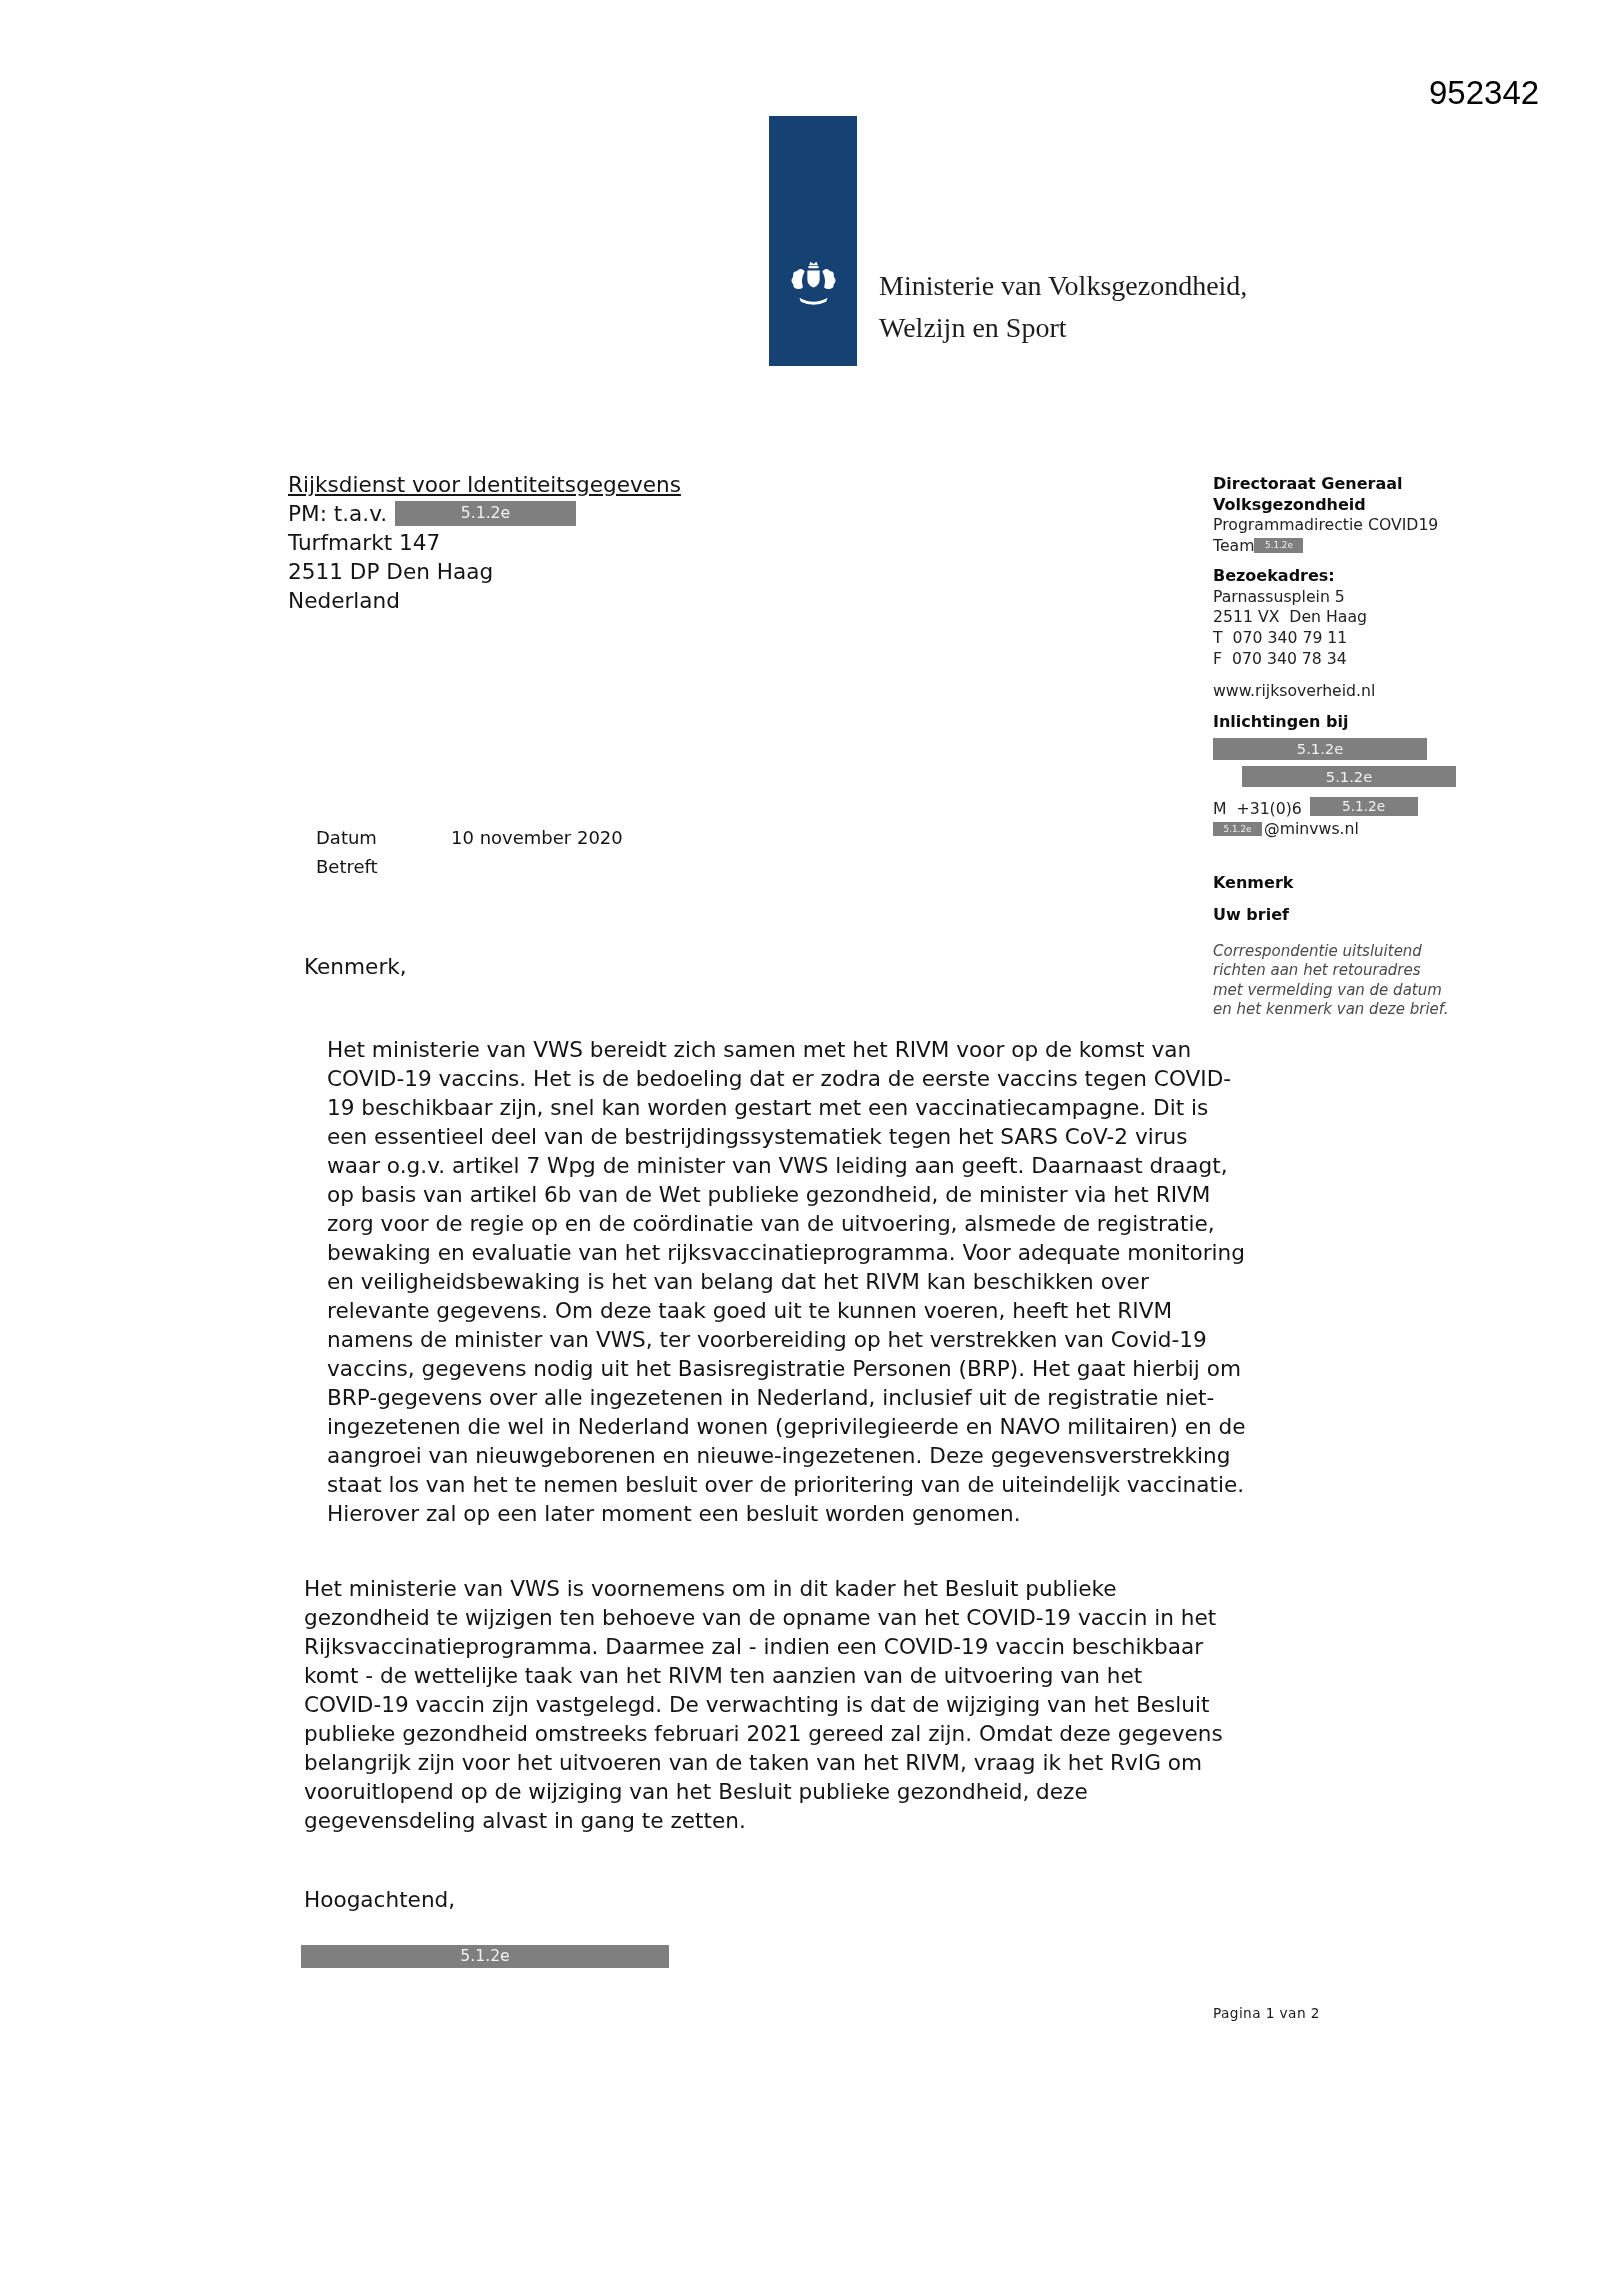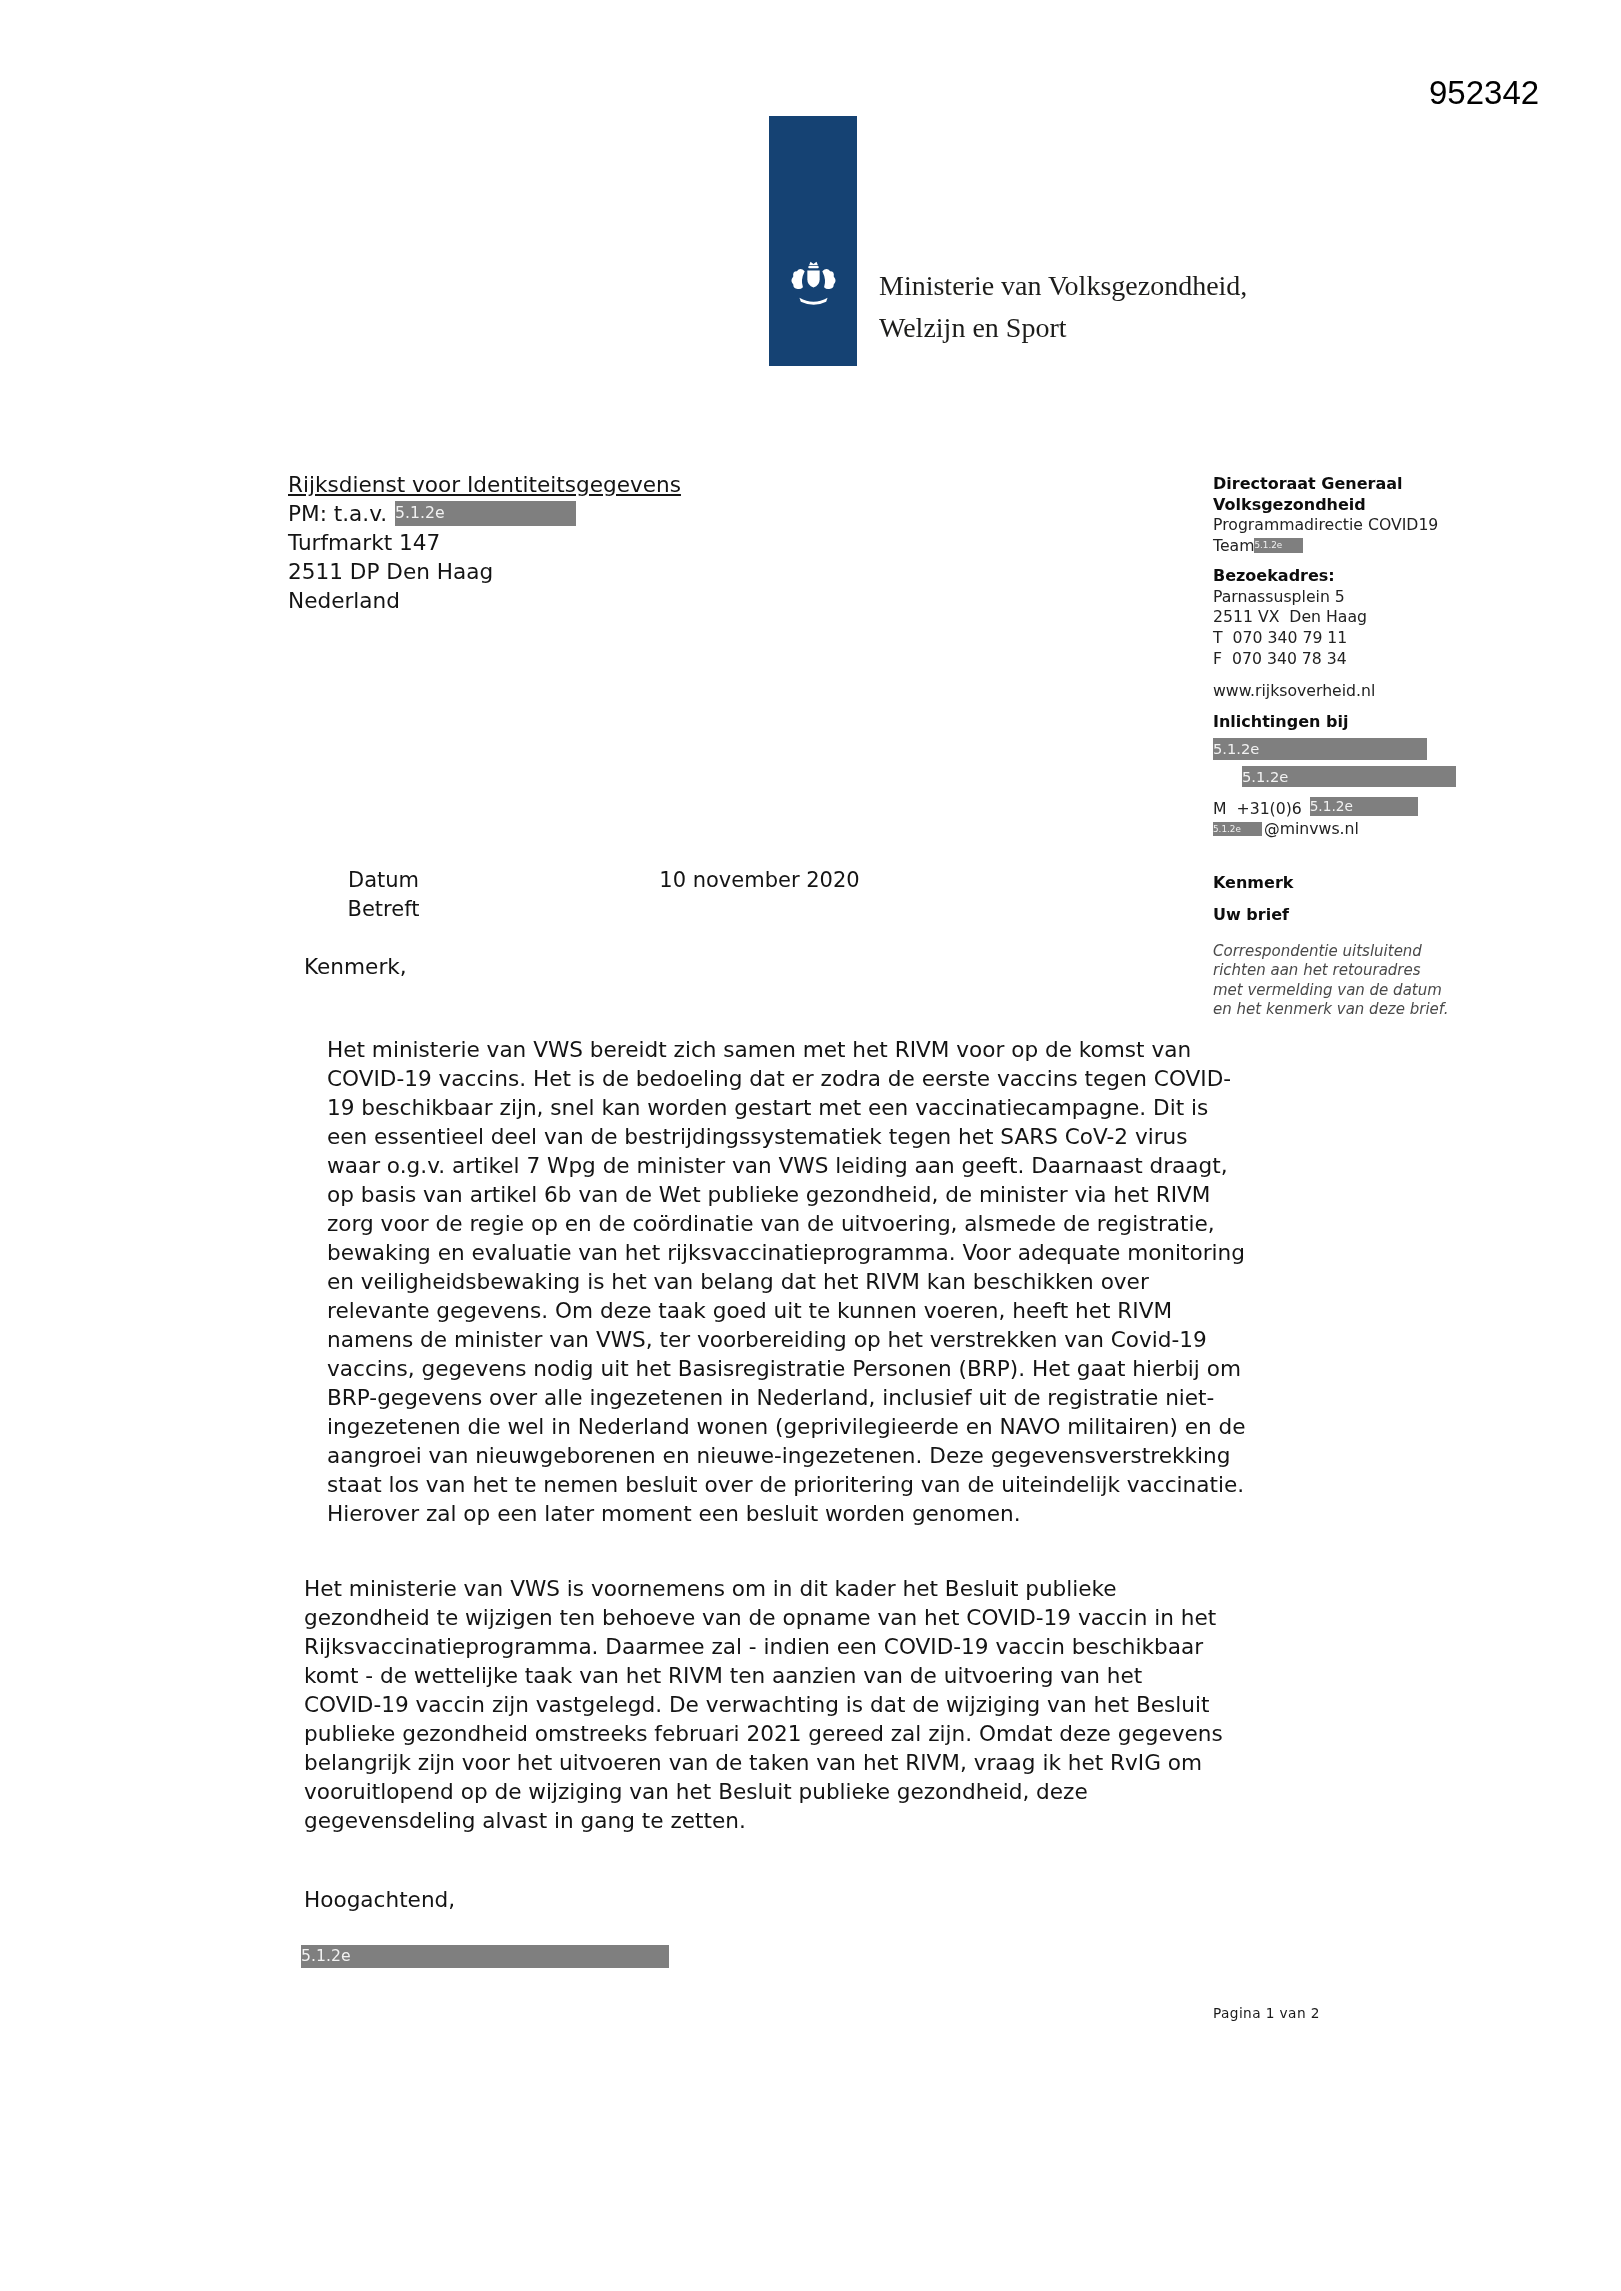--- a/index.html
+++ b/index.html
@@ -33,21 +33,21 @@
     font-family:"Liberation Serif","DejaVu Serif",serif;
     font-size:28px;line-height:42px;color:#1d1d1b;
   }
   
   .recipient{position:absolute;left:288px;top:470px;font-size:21.6px;line-height:29px;}
   .underline{text-decoration:underline;}
   
   .redaction{
     background:var(--redaction-gray,#7f7f7f);
     color:var(--redaction-text,#f2f2f2);
-    overflow:hidden;
+    text-align:center;overflow:hidden;
   }
   .red-inline{
     display:inline-block;width:181px;height:24.5px;line-height:24.5px;
     font-size:15.7px;vertical-align:-4.9px;margin-left:7.8px;
   }
   
   .sidebar{position:absolute;left:1213px;top:474px;width:253px;font-size:15.7px;line-height:20.6px;color:#222;}
   .sb-bold{font-weight:bold;font-size:16px;color:#0d0d0d;}
   .pre{white-space:pre-wrap;}
   .sb-gap-s{margin-top:9.8px;}
@@ -63,21 +63,21 @@
   }
   .sb-red-tiny{
     display:inline-block;width:49px;height:14.7px;line-height:14.7px;
     font-size:8.8px;vertical-align:-2px;margin-right:2px;
   }
   .sb-note{
     margin-top:15.7px;font-style:italic;font-size:15px;line-height:19.6px;
     color:#4a4a4a;width:240px;
   }
   
-  .meta{position:absolute;left:316px;top:866px;font-size:21px;line-height:29px;text-align:center;}
+  .meta{position:absolute;left:316px;top:823px;font-size:18px;line-height:29px;}
   .meta-row{display:flex;}
   .meta-label{width:135px;flex:0 0 135px;}
   .meta-value{width:617px;}
   
   .salutation{position:absolute;left:304px;top:954px;font-size:21.6px;}
   .para{position:absolute;left:304px;width:919px;font-size:21.6px;line-height:29px;text-align:left;}
   .para1{top:1035px;margin-left:23px;}
   .para2{top:1574px;}
   .closing{position:absolute;left:304px;top:1887px;font-size:21.6px;}
   .sig-red{

